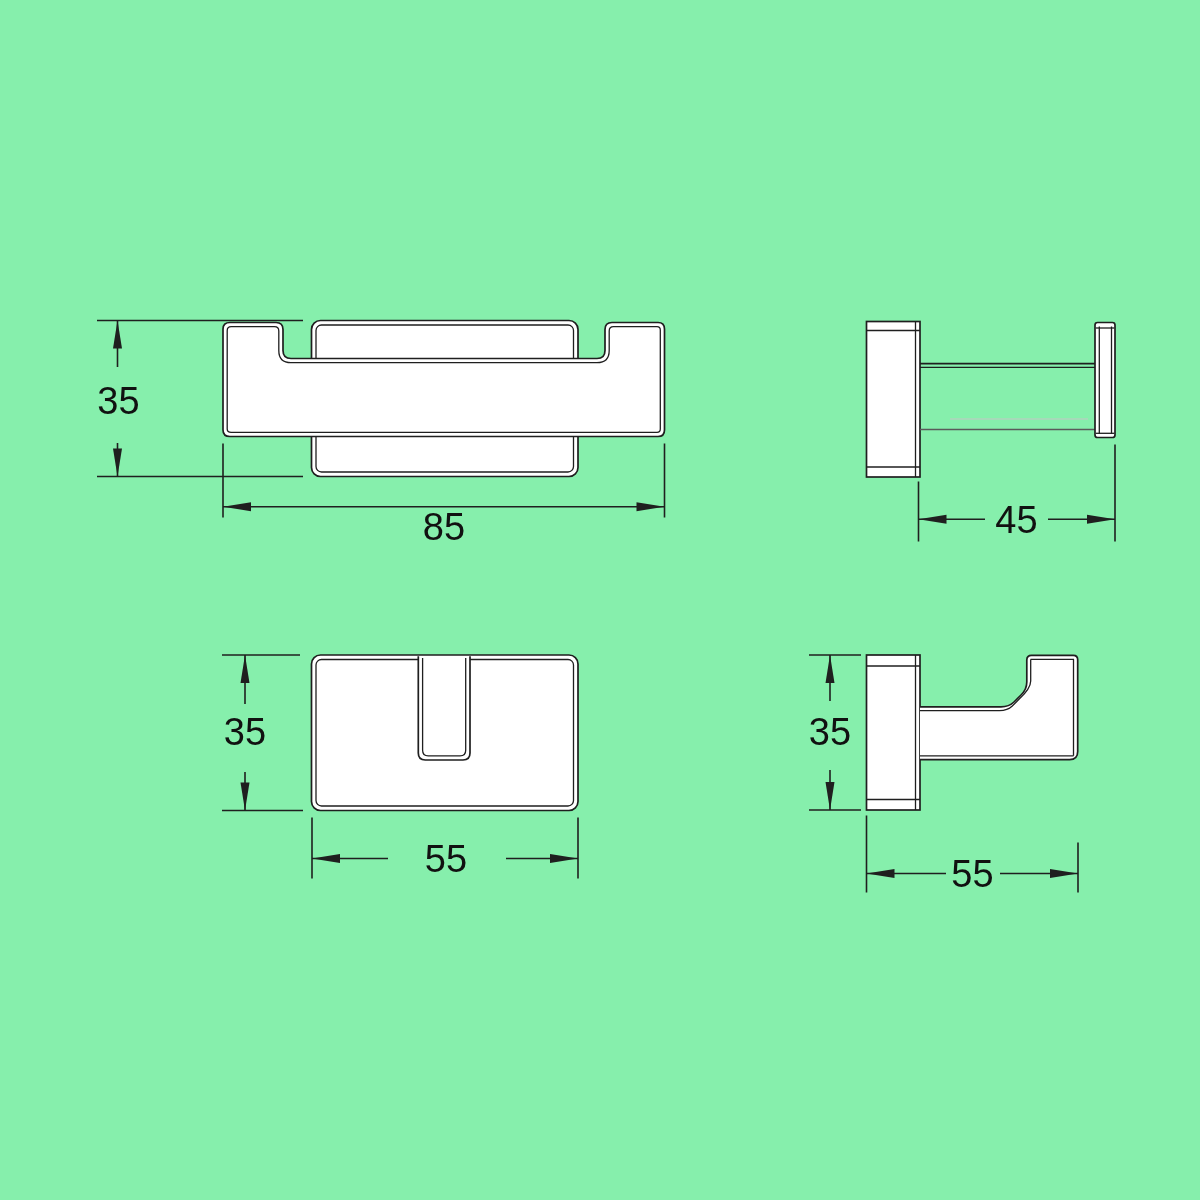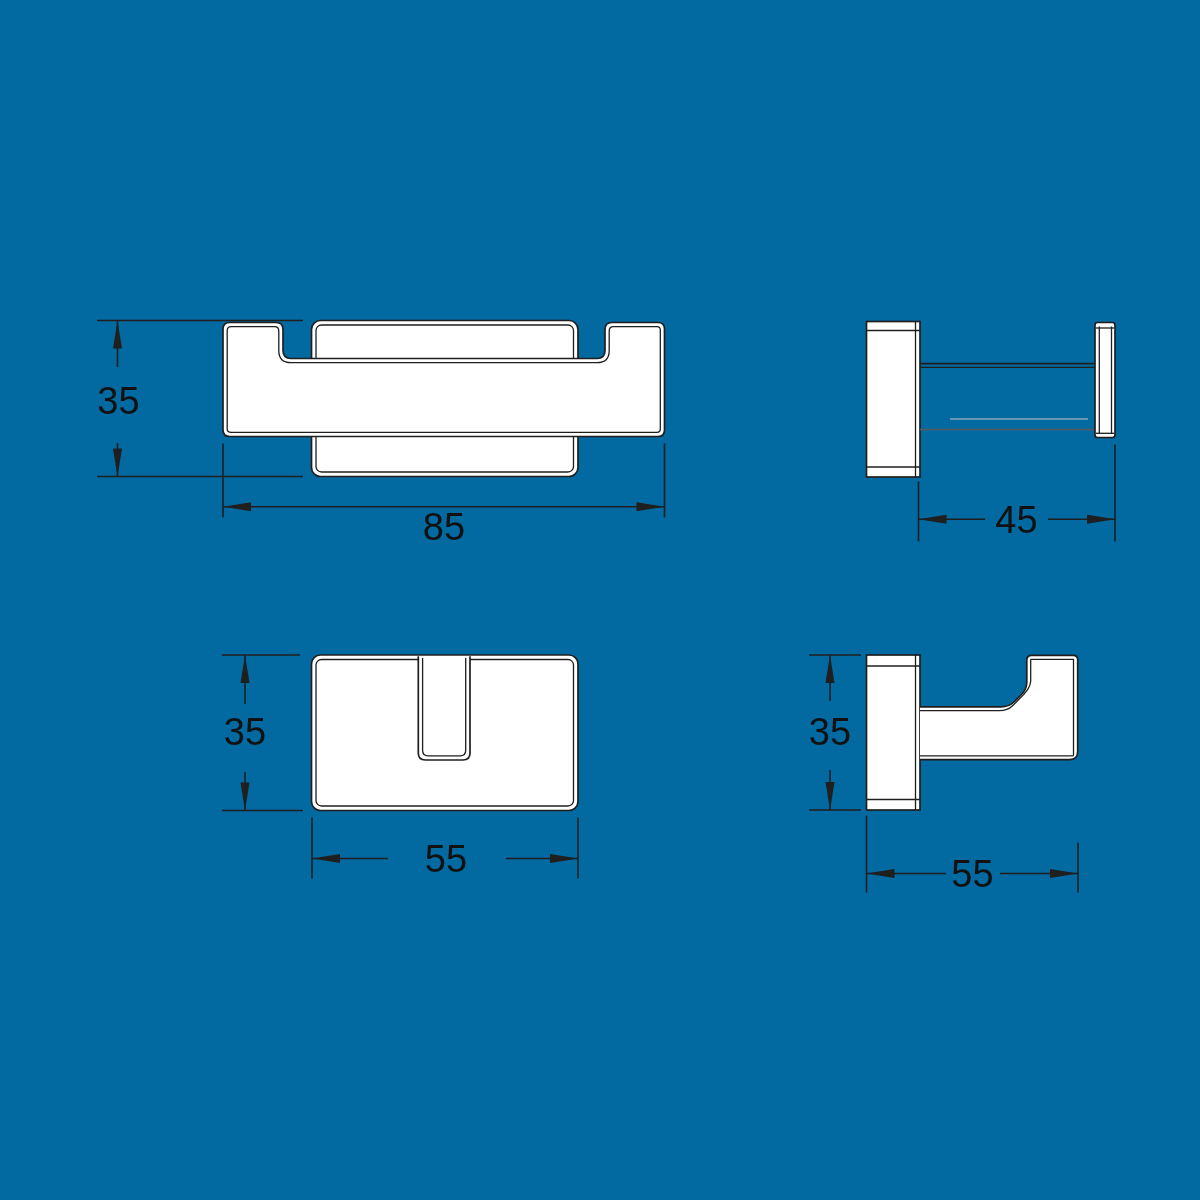--- a/index.html
+++ b/index.html
@@ -1,16 +1,16 @@
 <!DOCTYPE html>
 <html><head>
 <meta charset="utf-8">
 <style>
   html,body{margin:0;padding:0;background:#ffffff;}
-  #stage{position:relative;width:1200px;height:1200px;background:#0369a1;overflow:hidden;}
+  #stage{position:relative;width:1200px;height:1200px;background:#86efac;overflow:hidden;}
   svg{display:block;}
   .outline{fill:#ffffff;stroke:#1f1f1f;stroke-width:1.7;}
   .outline-thin{fill:none;stroke:#1f1f1f;stroke-width:1.3;}
   .edge{fill:none;stroke:#1f1f1f;stroke-width:1.7;}
   .edge-thin{fill:none;stroke:#1f1f1f;stroke-width:1.3;}
   .edge-gray{fill:none;stroke:#5a5a5a;stroke-width:1.4;}
   .edge-faint{fill:none;stroke:#c6c6c6;stroke-width:1.2;}
   .dim{fill:none;stroke:#1f1f1f;stroke-width:1.6;}
   .arrow{fill:#1f1f1f;stroke:none;}
   .dim-label{font-family:"Liberation Sans","DejaVu Sans",sans-serif;font-size:38px;fill:#111111;text-anchor:middle;}

